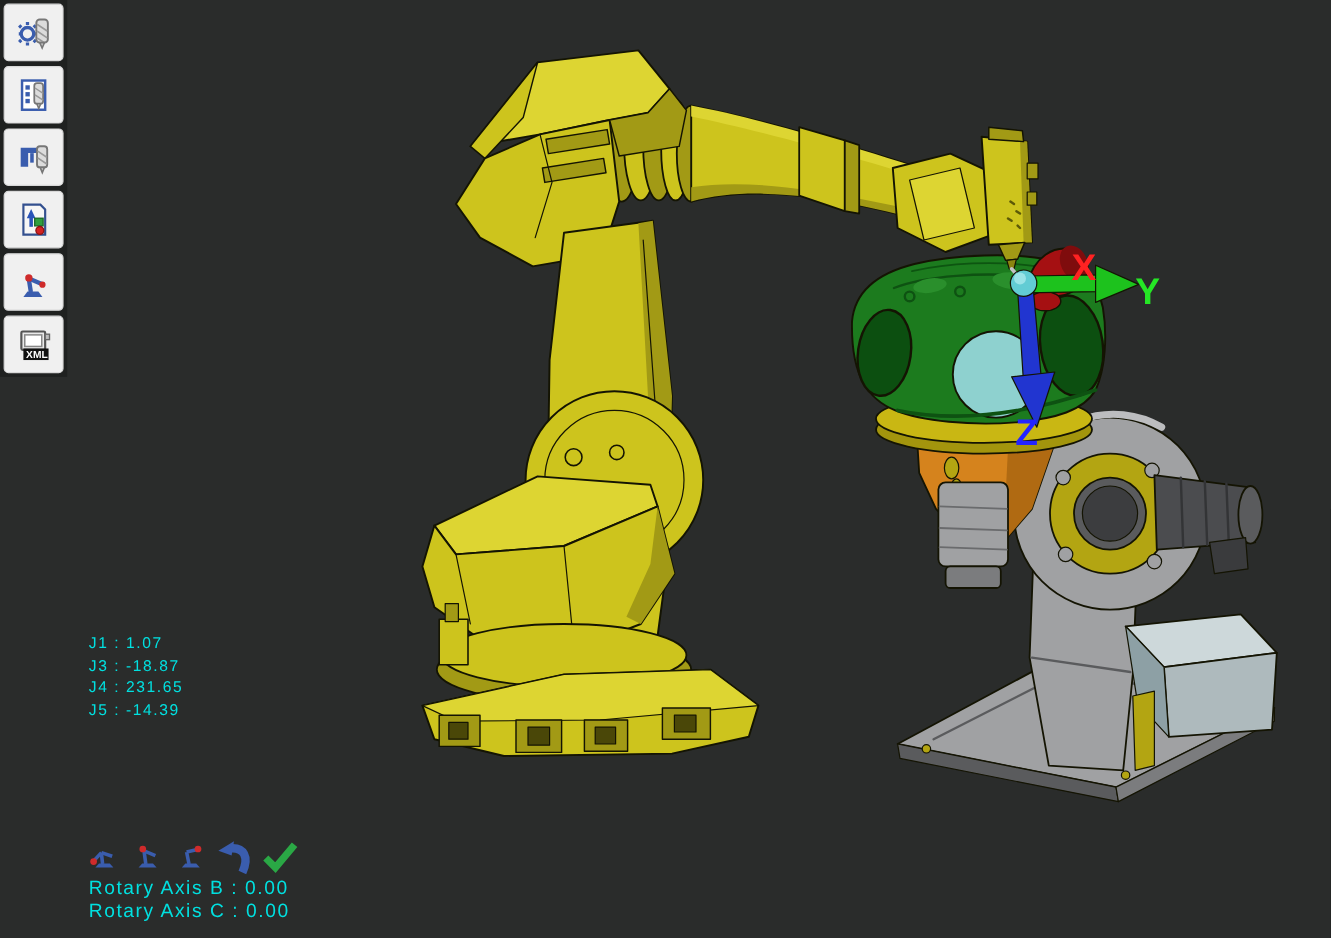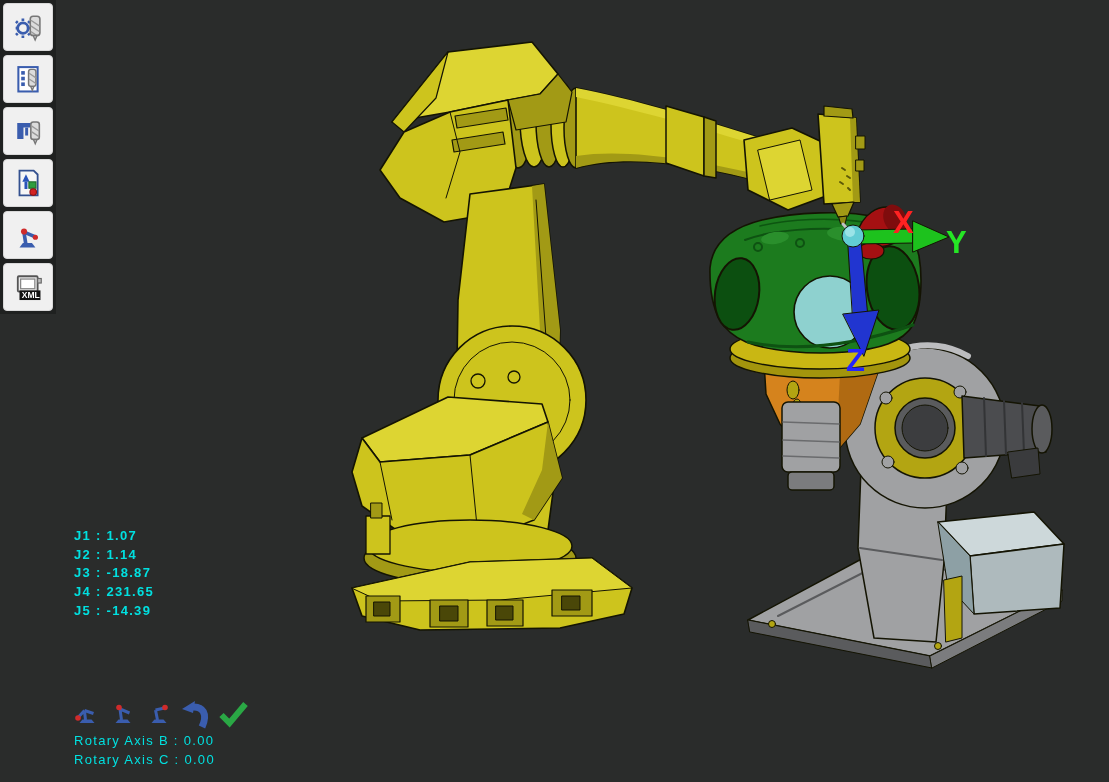--- a/index.html
+++ b/index.html
@@ -20,32 +20,32 @@
   .tbtn{
     width:50px;height:48px;border-radius:4px;border:1px solid #d8d8d8;
     background:var(--button_bg,#f0f0f0);
     display:flex;align-items:center;justify-content:center;
     box-sizing:border-box;cursor:pointer;padding:0;
   }
   
   .status-block{
     position:absolute;left:74px;top:527px;
     color:var(--text_cyan,#00e0e0);
-    font-size:13px;letter-spacing:1.3px;font-weight:bold;
+    font-size:13px;letter-spacing:1.3px;
   }
   .srow{height:18.7px;line-height:18.7px;white-space:pre;}
   .sep{white-space:pre;}
   .action-row{
     position:absolute;left:70px;top:699px;display:flex;gap:3px;align-items:center;height:30px;
   }
   .action-row .aicon{display:block;}
   .rotary-block{
     position:absolute;left:74px;top:732px;
     color:var(--text_cyan,#00e0e0);
-    font-size:13px;letter-spacing:1.3px;
+    font-size:16px;letter-spacing:1.3px;
   }
   .axis-label{font-weight:bold;font-size:31px;font-family:"Liberation Sans",sans-serif;}
   svg *{vector-effect:none;}
 </style>
 </head>
 <body>
 
 <div class="viewport">
 
   <svg class="scene-svg" width="1109" height="782" viewBox="0 0 1109 782" stroke-linejoin="round" stroke-linecap="round">
@@ -266,21 +266,20 @@
         <rect x="8.5" y="8" width="12.5" height="8.5" fill="#ffffff" stroke="#888" stroke-width="1.1"></rect>
         <rect x="23.5" y="7.5" width="3.2" height="4" fill="#bdbdbd" stroke="#666" stroke-width="1"></rect>
         <rect x="7.5" y="18" width="18.5" height="8.5" fill="#111111"></rect>
         <text x="9.5" y="25" font-size="7.5" font-weight="bold" fill="#ffffff" font-family="Liberation Sans, sans-serif">XML</text>
       </svg>
     </button>
   </div>
 
   <div class="status-block">
     <div class="srow"><span>J1</span><span class="sep"> : </span><span>1.07</span></div>
-    <div class="srow"><span>J2</span><span class="sep"> : </span><span>1.14</span></div>
     <div class="srow"><span>J3</span><span class="sep"> : </span><span>-18.87</span></div>
     <div class="srow"><span>J4</span><span class="sep"> : </span><span>231.65</span></div>
     <div class="srow"><span>J5</span><span class="sep"> : </span><span>-14.39</span></div>
   </div>
 
   <div class="action-row">
     <svg class="aicon" width="33" height="28" viewBox="0 0 32 28">
       <polygon points="9,23 24,23 21,19.5 12,19.5" fill="var(--icon_blue)"></polygon>
       <path d="M15,20 L14,11 M14,10.5 L8,17" stroke="var(--icon_blue)" stroke-width="3"></path>
       <path d="M14,10.5 L23,13.5" stroke="var(--icon_blue)" stroke-width="3"></path>

